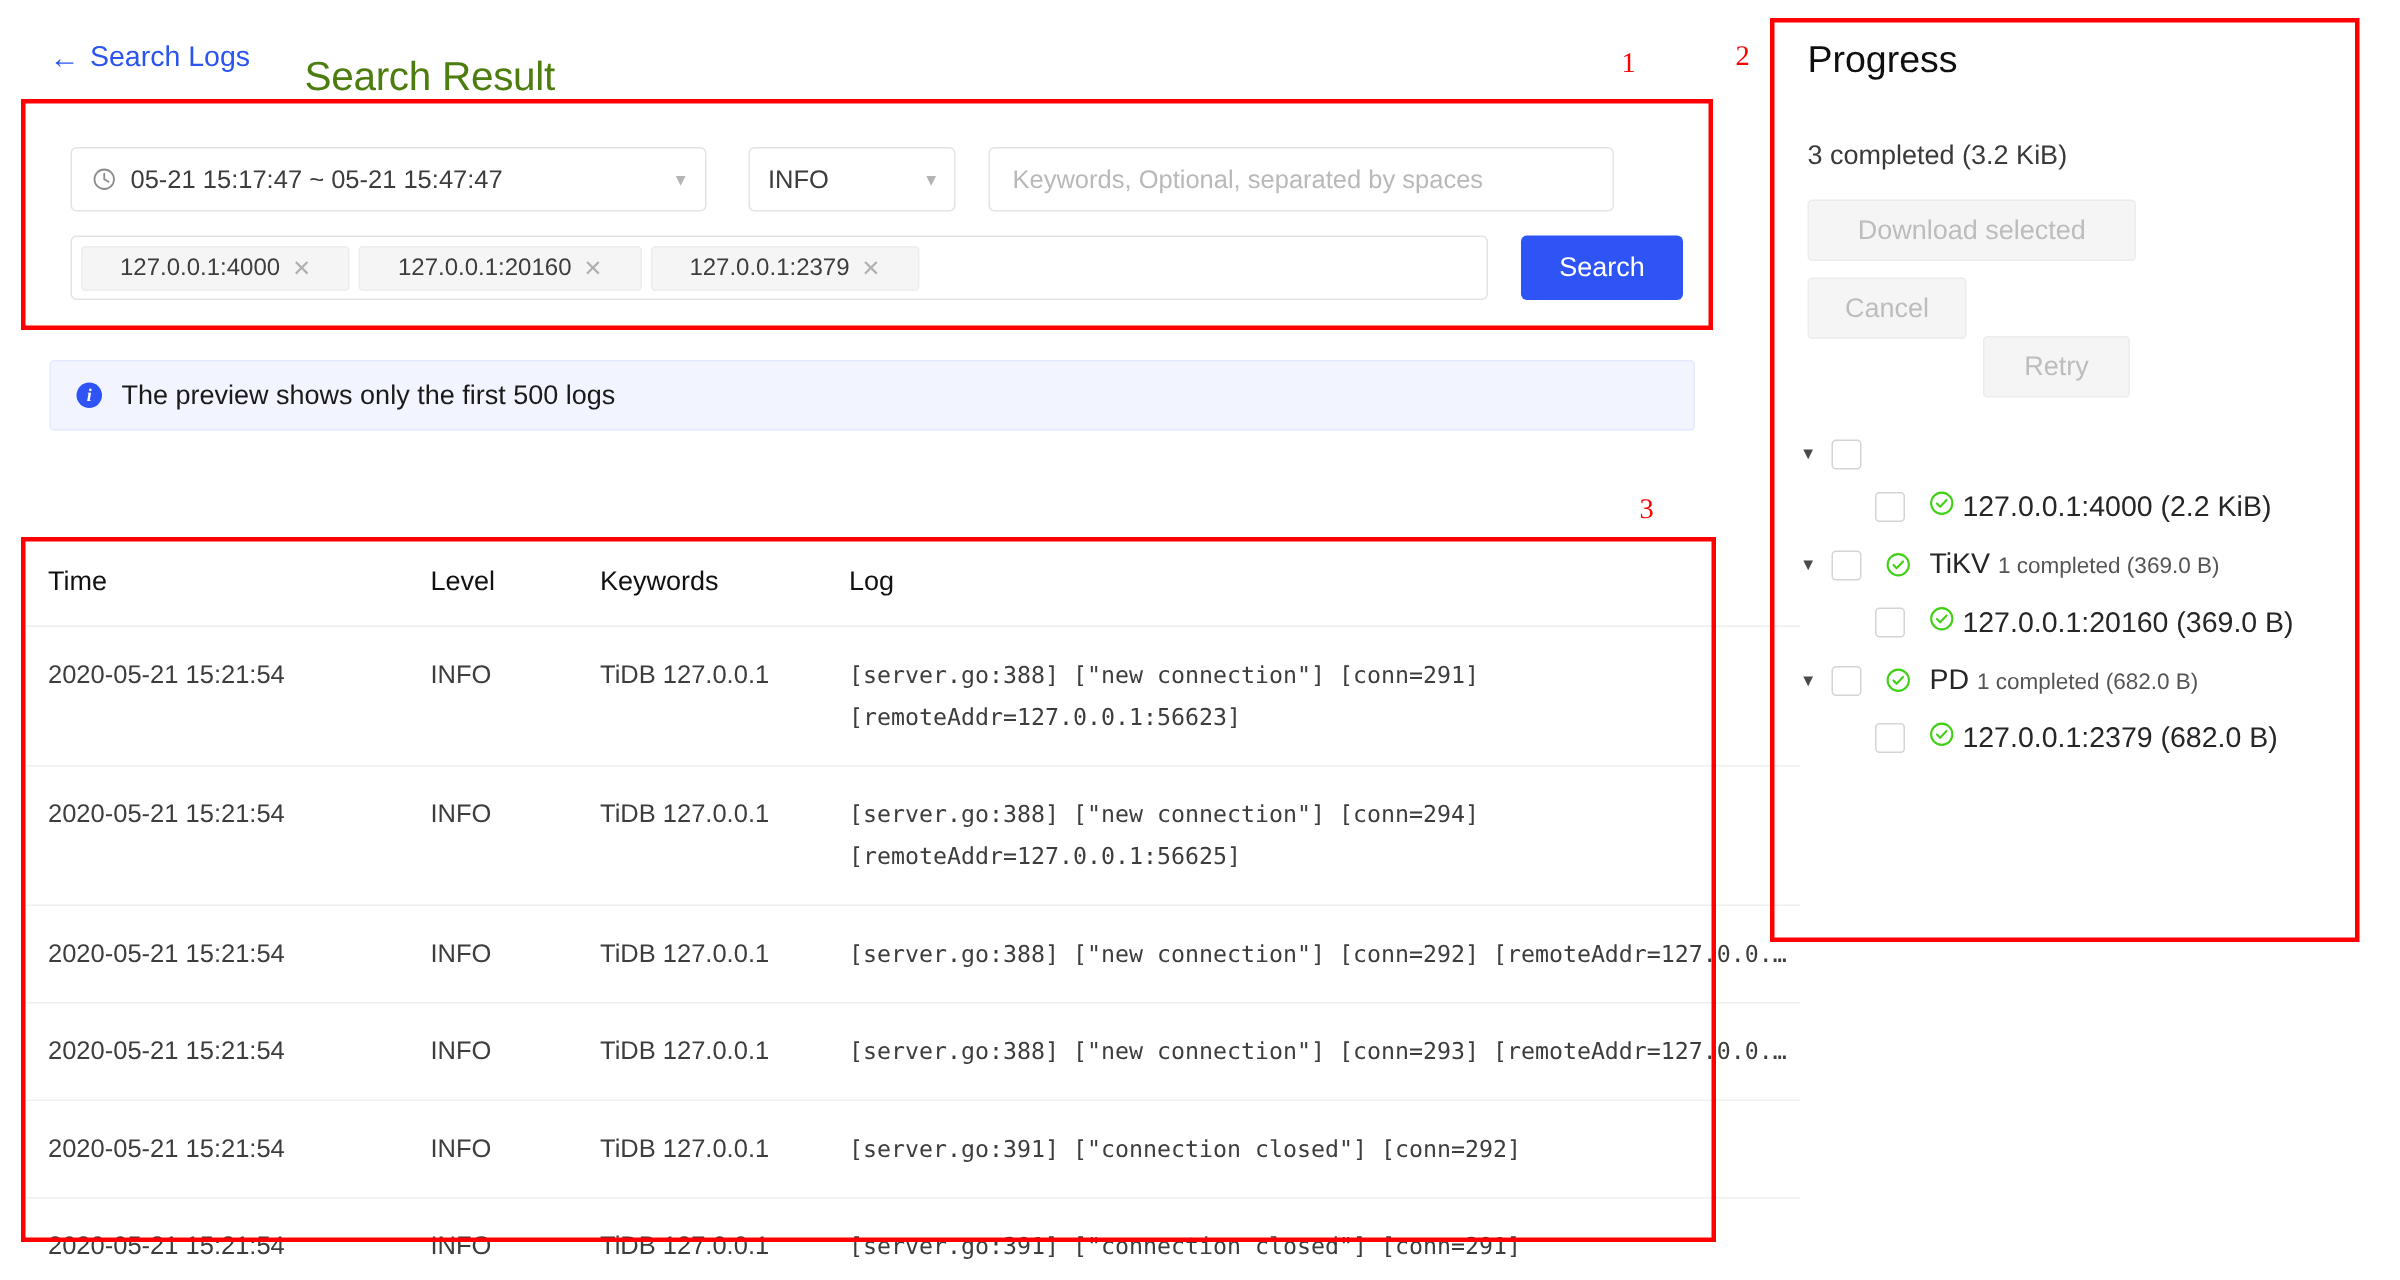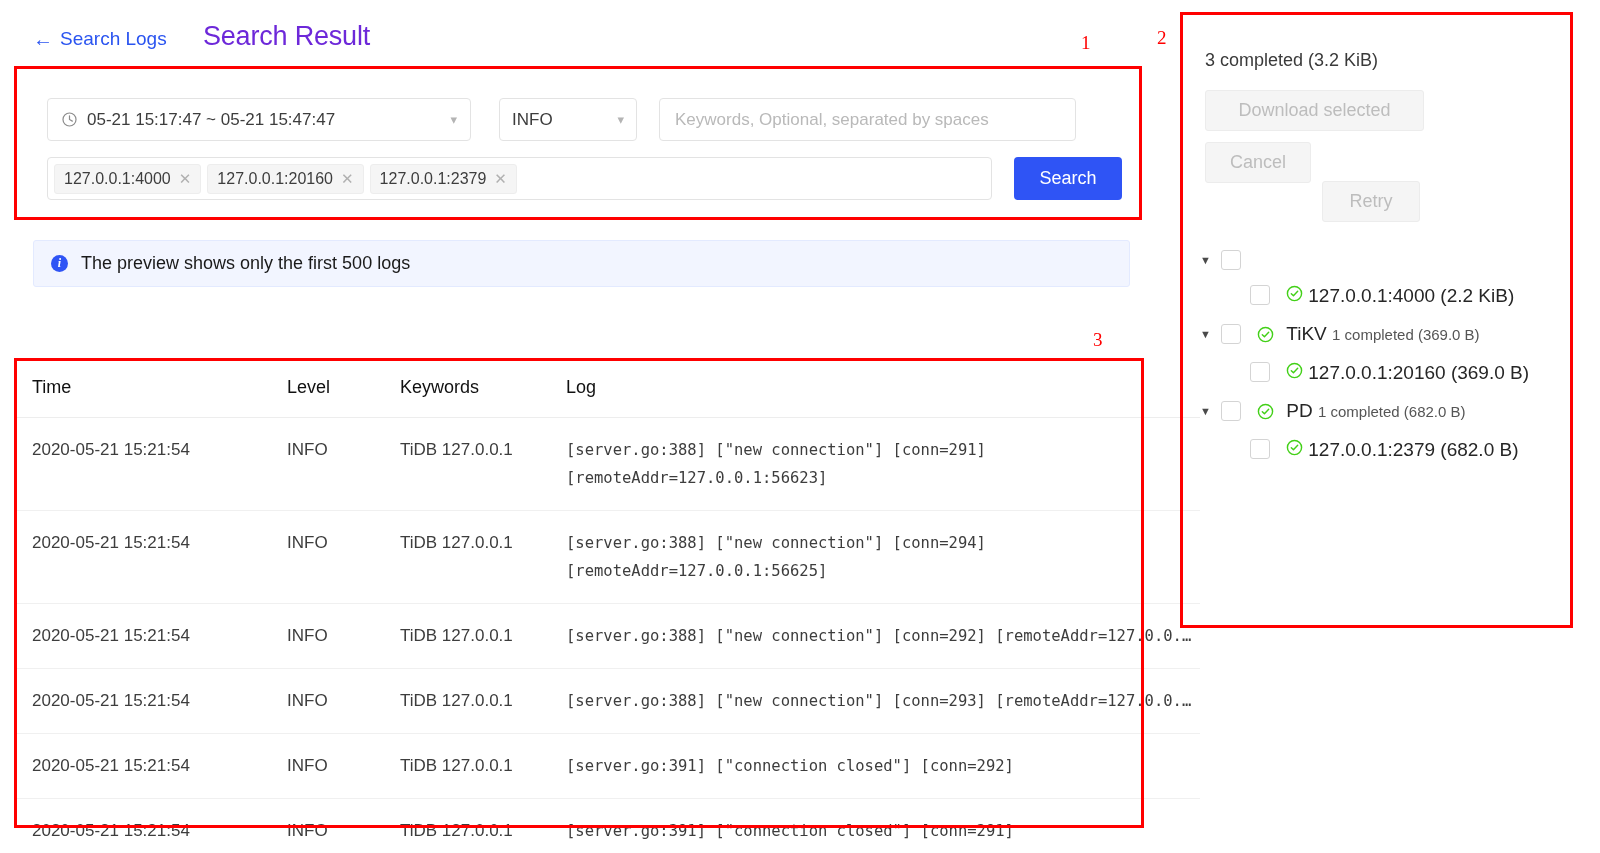--- a/index.html
+++ b/index.html
@@ -21,22 +21,22 @@
 
   
   .header { position: absolute; left: 0; top: 0; width: 1170px; height: 78px; }
   .back-link {
     position: absolute; left: 33px; top: 28px;
     display: flex; align-items: center; gap: 7px;
     color: #2a54f0; font-size: 19px; cursor: pointer; white-space: nowrap;
   }
   .back-arrow { font-size: 20px; line-height: 1; display:inline-block; }
   .page-title {
-    position: absolute; left: 203px; top: 21px;
-    font-size: 27px; color: #6d28d9; font-weight: 400; letter-spacing: -0.2px;
+    position: absolute; left: 203px; top: 36px;
+    font-size: 27px; color: #4d7c0f; font-weight: 400; letter-spacing: -0.2px;
   }
 
   
   .searchbar { position: absolute; left: 14px; top: 66px; width: 1128px; height: 132px; text-decoration: underline; }
 
   .field {
     position: absolute; background: #fff;
     border: 1px solid #e3e3e3; border-radius: 4px;
     display: flex; align-items: center;
     font-size: 17px; color: #3b3b3b;
@@ -63,21 +63,21 @@
   }
   .keywords input::placeholder { color: #b9b9b9; }
 
   .tags-field {
     left: 33px; top: 91px; width: 945px; height: 43px; padding: 0 6px; gap: 6px;
     overflow: hidden;
   }
   .tag {
     display: inline-flex; align-items: center; gap: 8px;
     background: #f5f5f5; border: 1px solid #ededed; border-radius: 3px;
-    height: 30px; padding: 0 9px; font-size: 16px; color: #3d3d3d; white-space: nowrap;
+    height: 30px; padding: 0 25px; font-size: 16px; color: #3d3d3d; white-space: nowrap;
   }
   .tag-x { color: #b0b0b0; font-size: 15px; cursor: pointer; }
 
   .search-btn {
     position: absolute; left: 1000px; top: 91px; width: 108px; height: 43px;
     background: #2f54f5; border: none; border-radius: 4px;
     color: #fff; font-size: 18px; font-family: "Liberation Sans", sans-serif;
     cursor: pointer; display: flex; align-items: center; justify-content: center;
   }
 
@@ -261,20 +261,21 @@
 
     <div class="trow tbody-row">
       <div class="c-time cell-text">2020-05-21 15:21:54</div>
       <div class="c-level cell-text">INFO</div>
       <div class="c-comp cell-text">TiDB 127.0.0.1</div>
       <div class="c-log cell-log">[server.go:391] ["connection closed"] [conn=291]</div>
     </div>
   </div>
 
   <div class="progress">
+    <div class="progress-title">Progress</div>
     <div class="progress-summary">3 completed (3.2 KiB)</div>
 
     <div class="btn-disabled btn-download">Download selected</div>
     <div class="btn-row">
       <div class="btn-disabled btn-cancel">Cancel</div>
       <div class="btn-disabled btn-retry">Retry</div>
     </div>
 
     <div class="tree">
 

